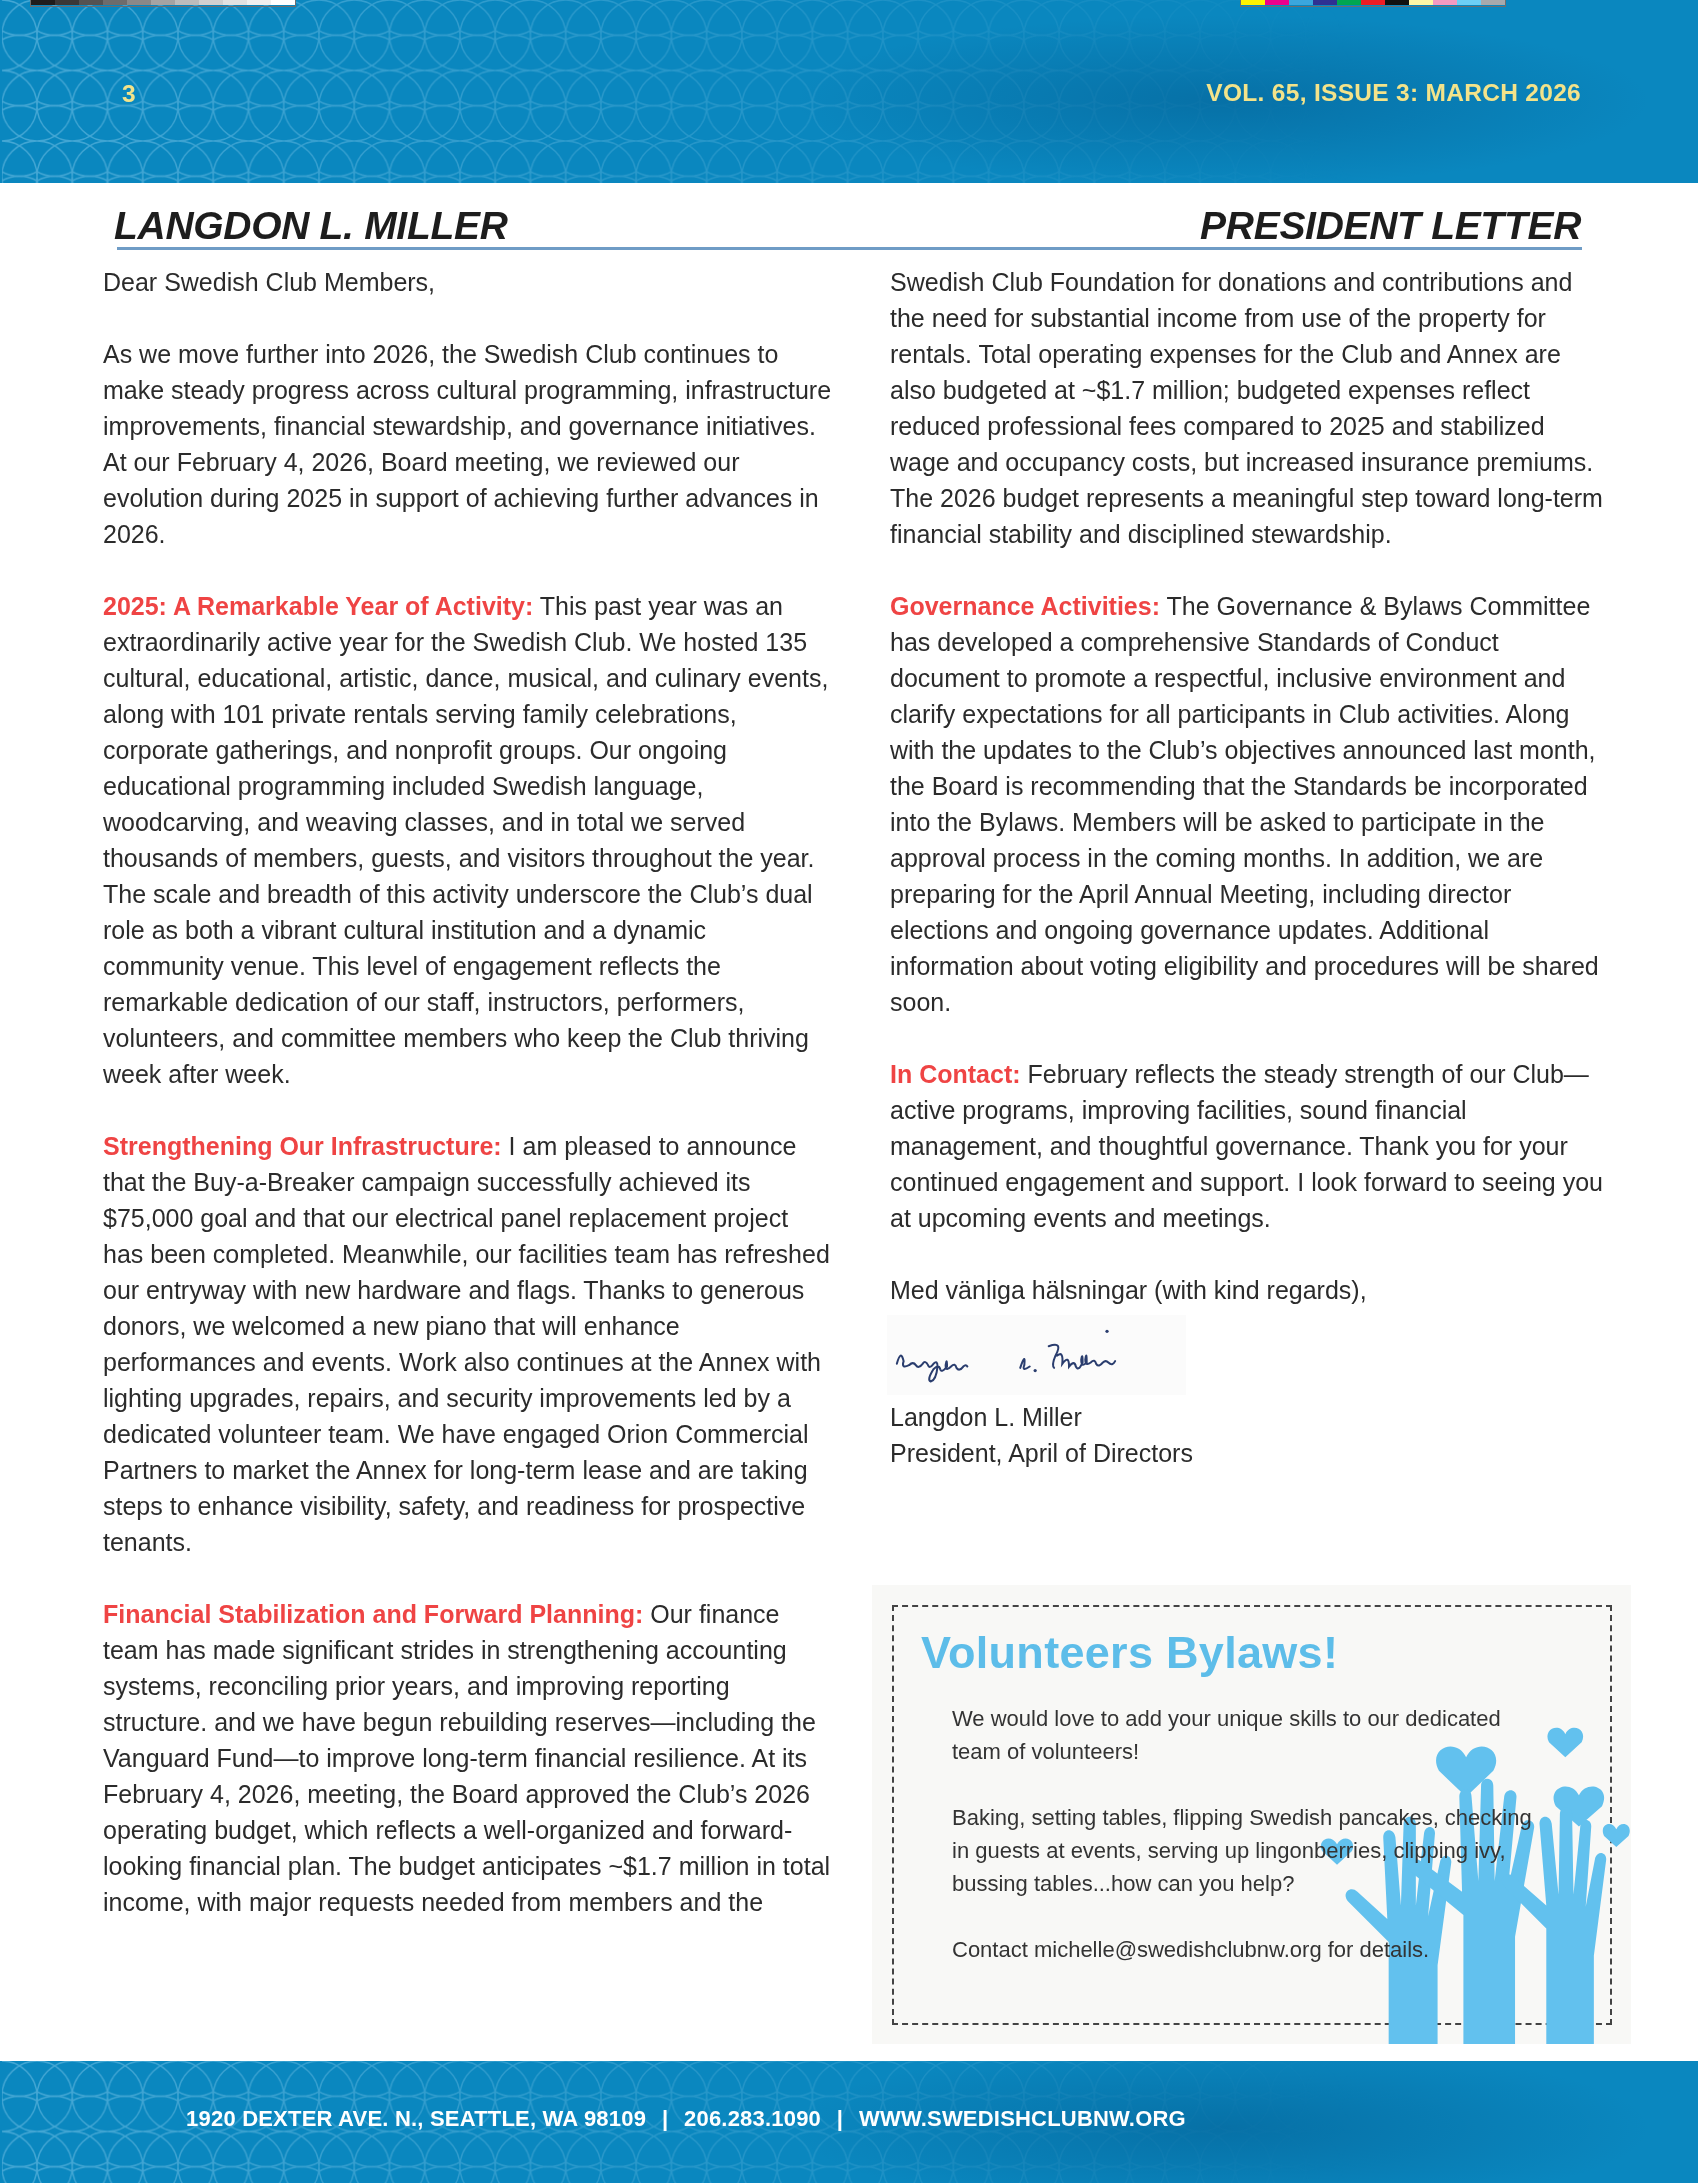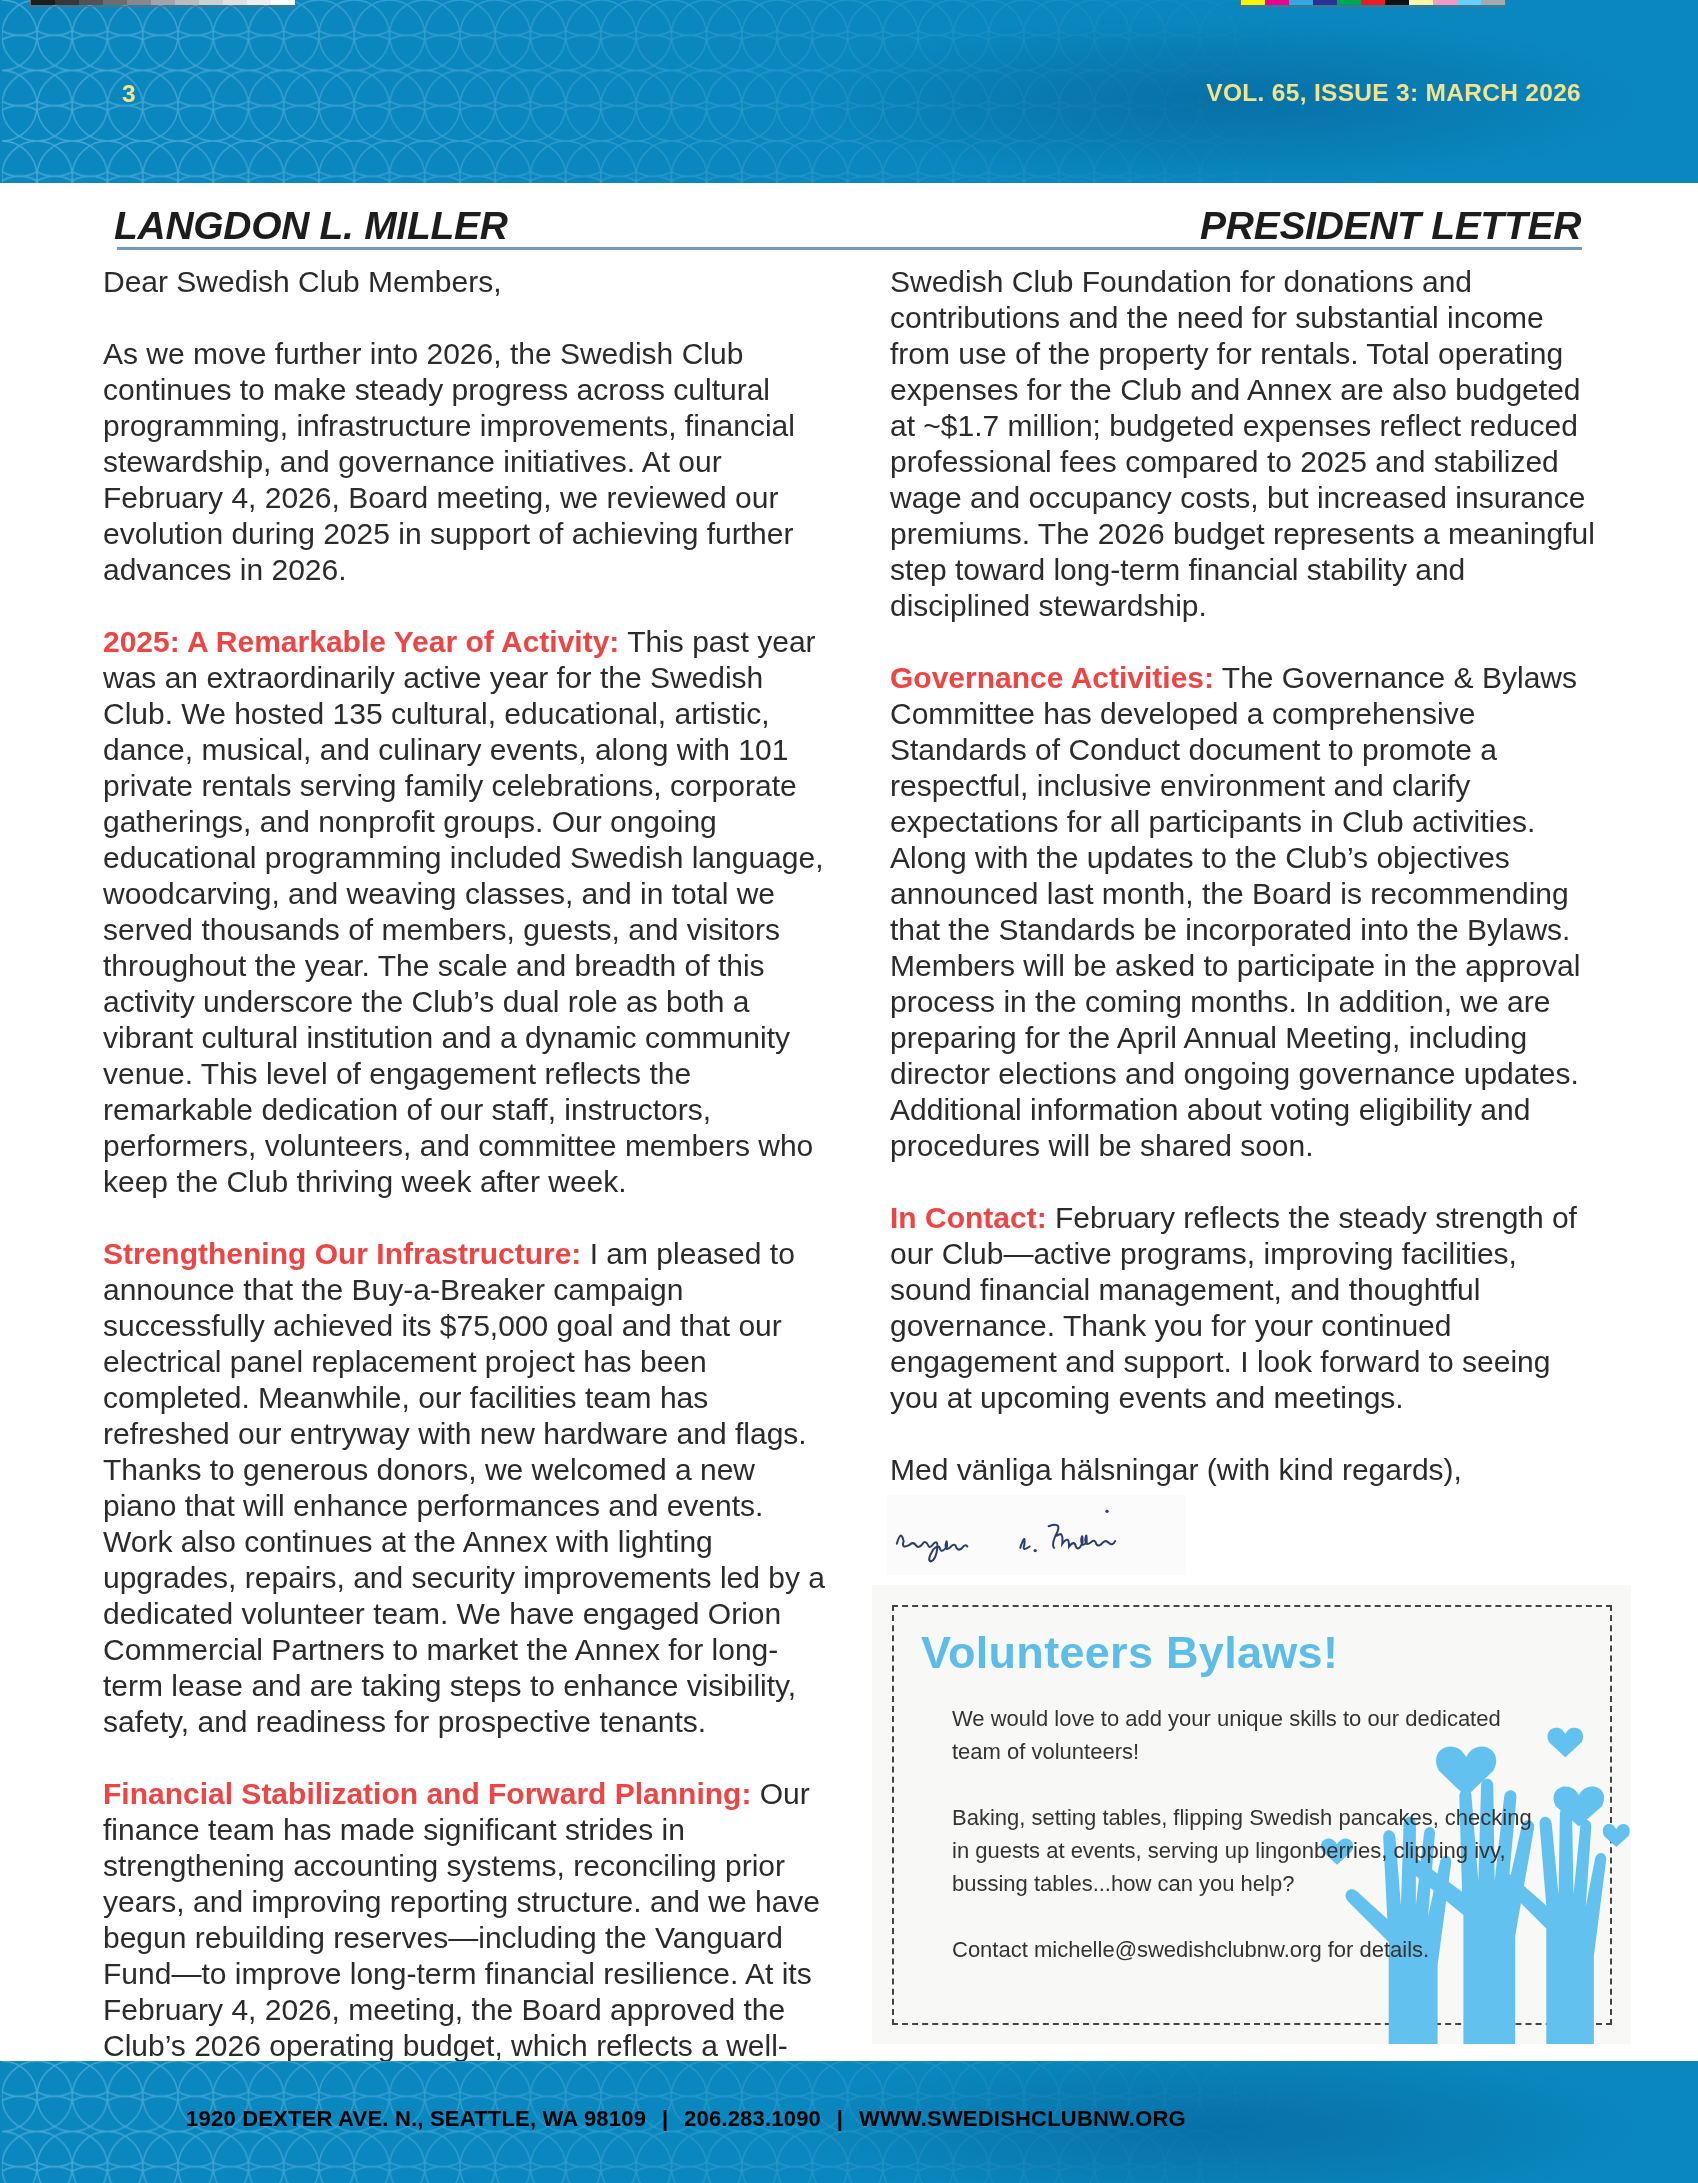--- a/index.html
+++ b/index.html
@@ -28,42 +28,42 @@
     position: absolute; left: 122px; top: 80px;
     font-family: "Liberation Sans", sans-serif; font-weight: bold; font-size: 24.5px; color: #f3e38a;
   }
   .issue-line {
     position: absolute; right: 117px; top: 79px;
     font-family: "Liberation Sans", sans-serif; font-weight: bold; font-size: 24.5px; color: #f3e38a;
     letter-spacing: 0.3px;
   }
   .footer-line {
     position: absolute; left: 0; right: 0; top: 45px; text-align: center; padding-right: 326px;
-    font-family: "Liberation Sans", sans-serif; font-weight: bold; font-size: 22px; color: #000000;
+    font-family: "Liberation Sans", sans-serif; font-weight: bold; font-size: 22px; color: #ffffff;
     letter-spacing: 0.2px;
   }
   .footer-line .sep { padding: 0 9.5px; }
 
   
   .title-row {
     position: absolute; left: 114px; top: 197px; width: 1467px; height: 48px;
     display: flex; justify-content: space-between; align-items: flex-end;
   }
   .title-row h1 {
     font-family: "Liberation Sans", sans-serif; font-style: italic; font-weight: bold;
     font-size: 39px; color: #1d1d1d; letter-spacing: -0.3px; line-height: 1;
   }
   .title-rule {
     position: absolute; left: 117px; top: 247px; width: 1465px; height: 2.7px; background: #6f9cc6;
   }
 
   
   .col {
     position: absolute; top: 264px;
-    font-family: "Liberation Sans", sans-serif; font-size: 30px; line-height: 36px; color: #2b2b2b;
+    font-family: "Liberation Sans", sans-serif; font-size: 25px; line-height: 36px; color: #2b2b2b;
   }
   .col-left { left: 103px; width: 730px; }
   .col-right { left: 890px; width: 713px; }
   .col p { margin-bottom: 36px; }
   .col p.tight { margin-bottom: 0; }
   .col b { font-weight: bold; color: #ef4444; }
 
   .signature {
     width: 299px; height: 80px; margin: 6.8px 0 4.1px -2.7px; background: #fbfbfb;
   }

